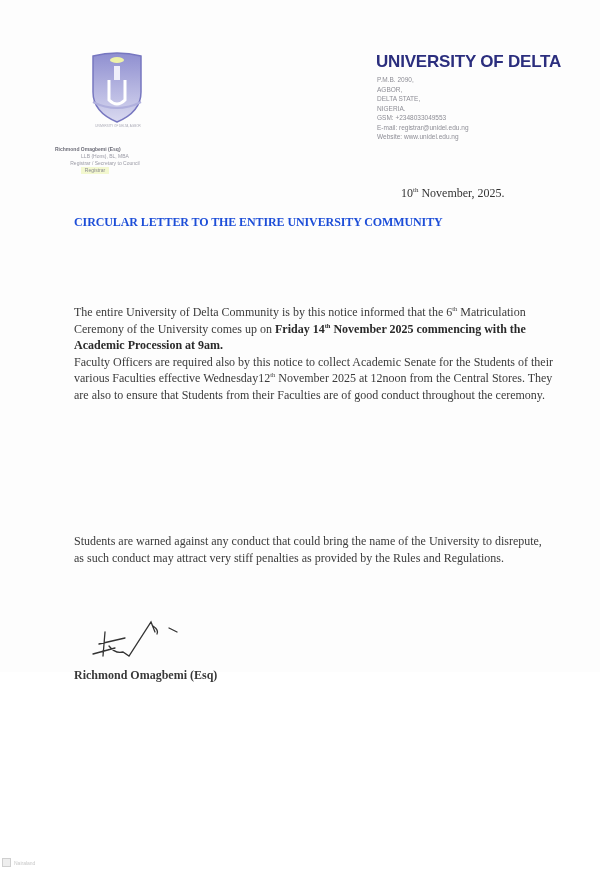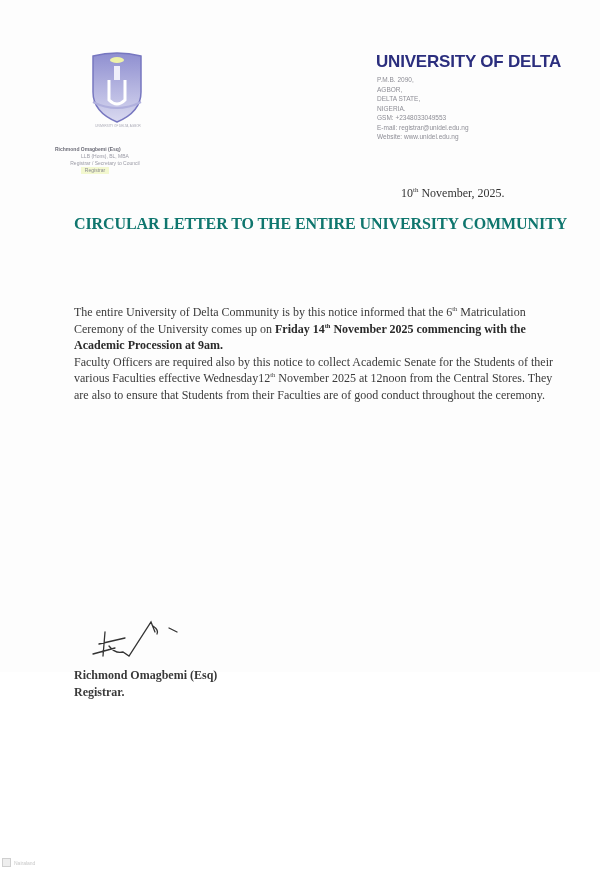--- a/index.html
+++ b/index.html
@@ -84,23 +84,23 @@
       font-size: 12px;
       color: #333;
       text-align: center;
     }
     .date sup { font-size: 7px; }
     
     .circular-heading {
       position: absolute;
       left: 74px; top: 215px;
       font-weight: bold;
-      font-size: 16px;
+      font-size: 12px;
       letter-spacing: -0.1px;
-      color: #0f766e;
+      color: #1d4ed8;
       white-space: nowrap;
     }
     .subject-heading {
       position: absolute;
       left: 74px; top: 256px;
       font-family: "DejaVu Serif", serif;
       font-weight: bold;
       font-size: 13.5px;
       letter-spacing: -0.3px;
       color: #333;
@@ -191,27 +191,27 @@
 
   <div class="date"><span>10</span><sup>th</sup><span> November, 2025.</span></div>
 
   <div class="circular-heading">CIRCULAR LETTER TO THE ENTIRE UNIVERSITY COMMUNITY</div>
 
   <div class="body-text p1">
     <p><span>The entire University of Delta Community is by this notice informed that the 6</span><sup>th</sup><span> Matriculation Ceremony of the University comes up on </span><b><span>Friday 14</span><sup>th</sup><span> November 2025 commencing with the Academic Procession at 9am.</span></b></p>
     <p><span>Faculty Officers are required also by this notice to collect Academic Senate for the Students of their various Faculties effective Wednesday12</span><sup>th</sup><span>  November 2025 at 12noon from the Central Stores. They are also to ensure that Students from their Faculties are of good conduct throughout the ceremony.</span></p>
   </div>
 
+  <div class="body-text p4">Students are warned against any conduct that could bring the name of the University to disrepute, as such conduct may attract very stiff penalties as provided by the Rules and Regulations.</div>
 
   <svg class="signature" viewBox="0 0 140 50">
     <path d="M8 36 L30 30 M20 14 L18 38 M14 26 L40 20 M24 28 Q30 36 38 34 L44 38 L66 4 L70 14 M68 8 Q74 12 72 16 M84 10 L92 14" fill="none" stroke="#333" stroke-width="1.3" stroke-linecap="round"></path>
   </svg>
 
   <div class="signatory">
     <div>Richmond Omagbemi (Esq)</div>
-    <div>Registrar.</div>
   </div>
 
   <div class="footer-mark">
     <span class="box"></span>
     <span>Nairaland</span>
   </div>
 </div>
 
 </body></html>

